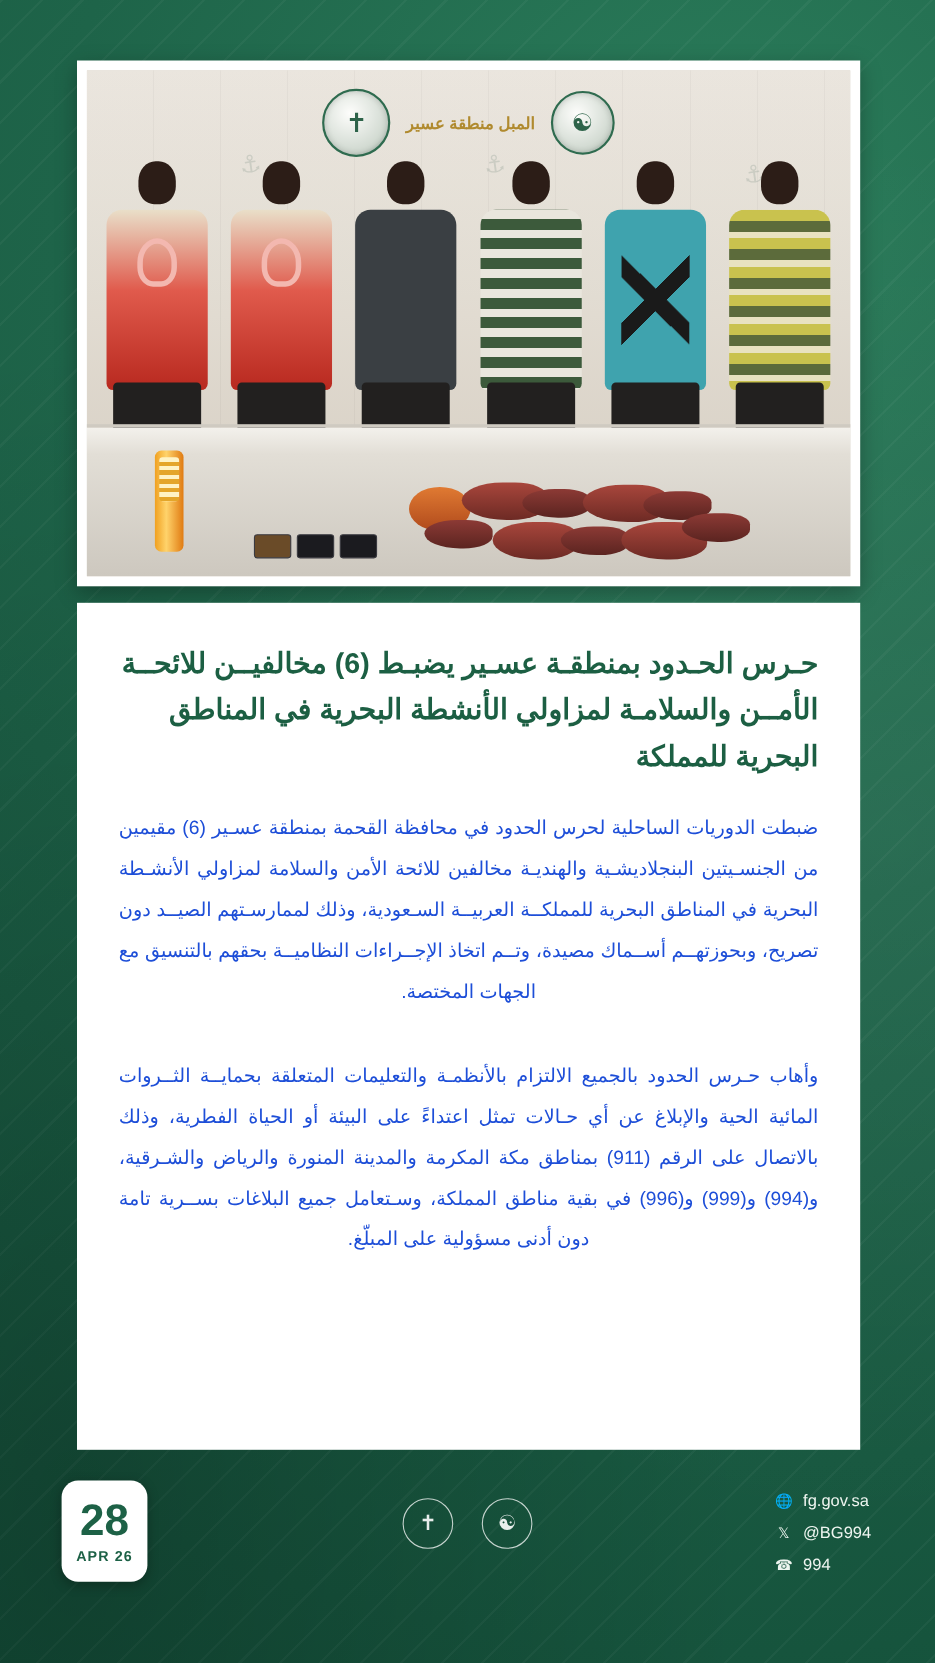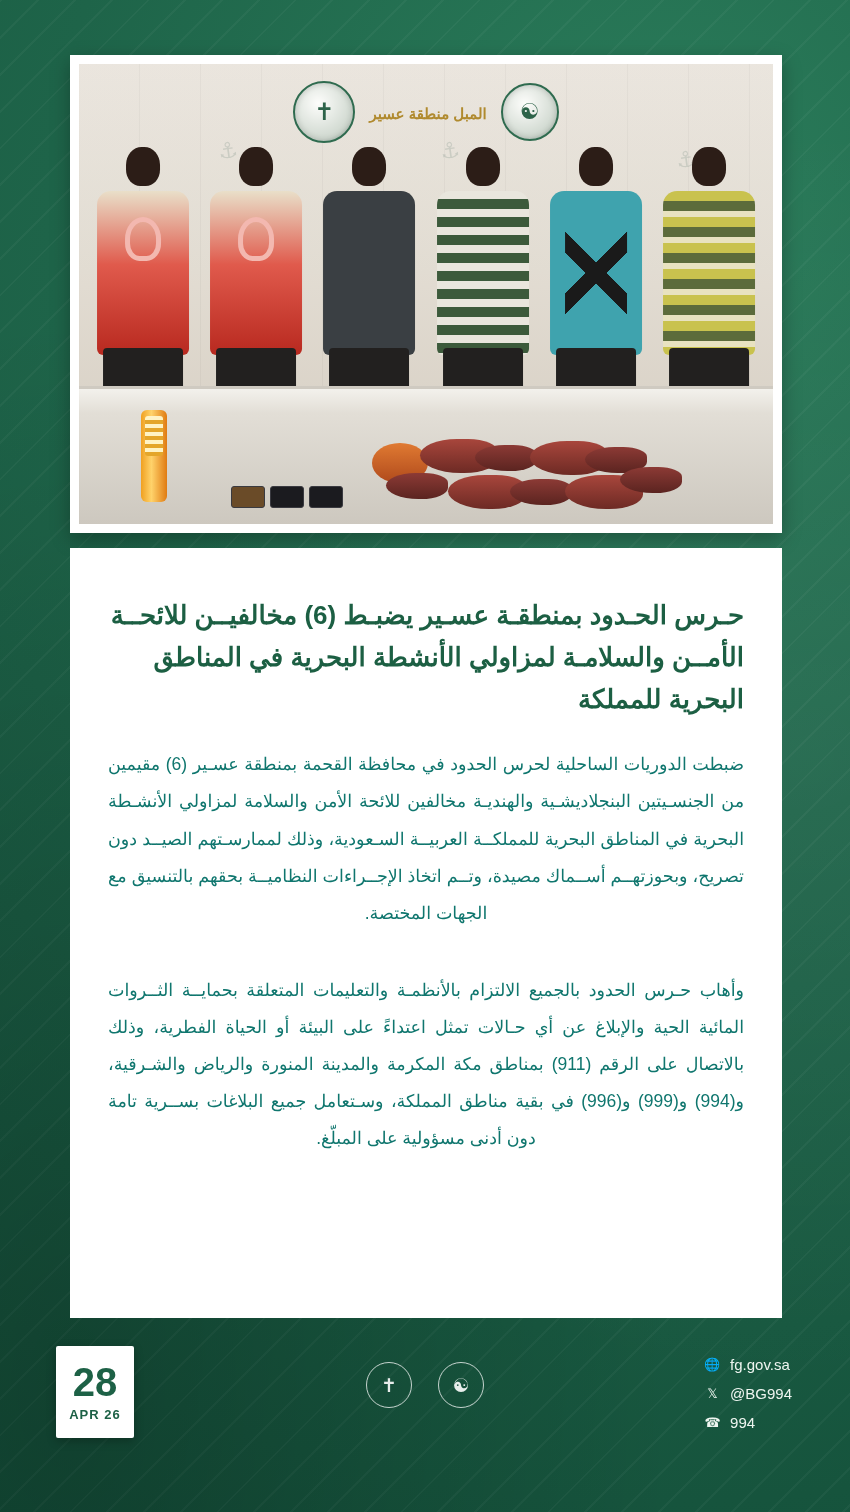--- a/index.html
+++ b/index.html
@@ -154,33 +154,33 @@
   }
   .fish.big { width: 78px; height: 34px; background: linear-gradient(180deg,#a8463c,#6d2a24); }
   .fish.orange { background: linear-gradient(180deg,#e07a32,#b04a1c); width: 56px; height: 40px; border-radius: 50%; }
 
   
   .text-card {
     position: absolute;
     left: 70px; top: 548px;
     width: 712px; height: 770px;
     background: #ffffff;
-    padding: 46px 38px 30px 38px;
+    padding: 34px 38px 30px 38px;
   }
   .headline {
     color: #1c5f43;
     font-weight: bold;
     font-size: 26px;
     line-height: 1.62;
     text-align: right;
     letter-spacing: .2px;
   }
   .body-par {
     margin-top: 26px;
-    color: #0f766e;
+    color: #1d4ed8;
     font-size: 17.5px;
     line-height: 2.12;
     text-align: justify;
     text-align-last: center;
   }
   .body-par + .body-par { margin-top: 40px; }
 
   
   .footer {
     position: absolute; left: 0; right: 0; bottom: 0; height: 194px;
@@ -202,21 +202,21 @@
   .fcrest {
     width: 46px; height: 46px; border-radius: 50%;
     border: 1.5px solid rgba(255,255,255,.75);
     display: flex; align-items: center; justify-content: center;
     color: rgba(255,255,255,.9); font-size: 19px;
   }
   .date-badge {
     position: absolute; left: 56px; top: 28px;
     width: 78px; height: 92px;
     background: #ffffff;
-    border-radius: 2px;
+    border-radius: 15px;
     display: flex; flex-direction: column; align-items: center; justify-content: center;
     box-shadow: 0 3px 10px rgba(0,0,0,.25);
   }
   .date-badge .d { color: #1d6146; font-weight: bold; font-size: 40px; line-height: 1; }
   .date-badge .m { color: #1d6146; font-size: 13px; font-weight: bold; letter-spacing: 1px; margin-top: 5px; text-align: center; }
 </style>
 </head>
 <body>
 
 <div class="page">

